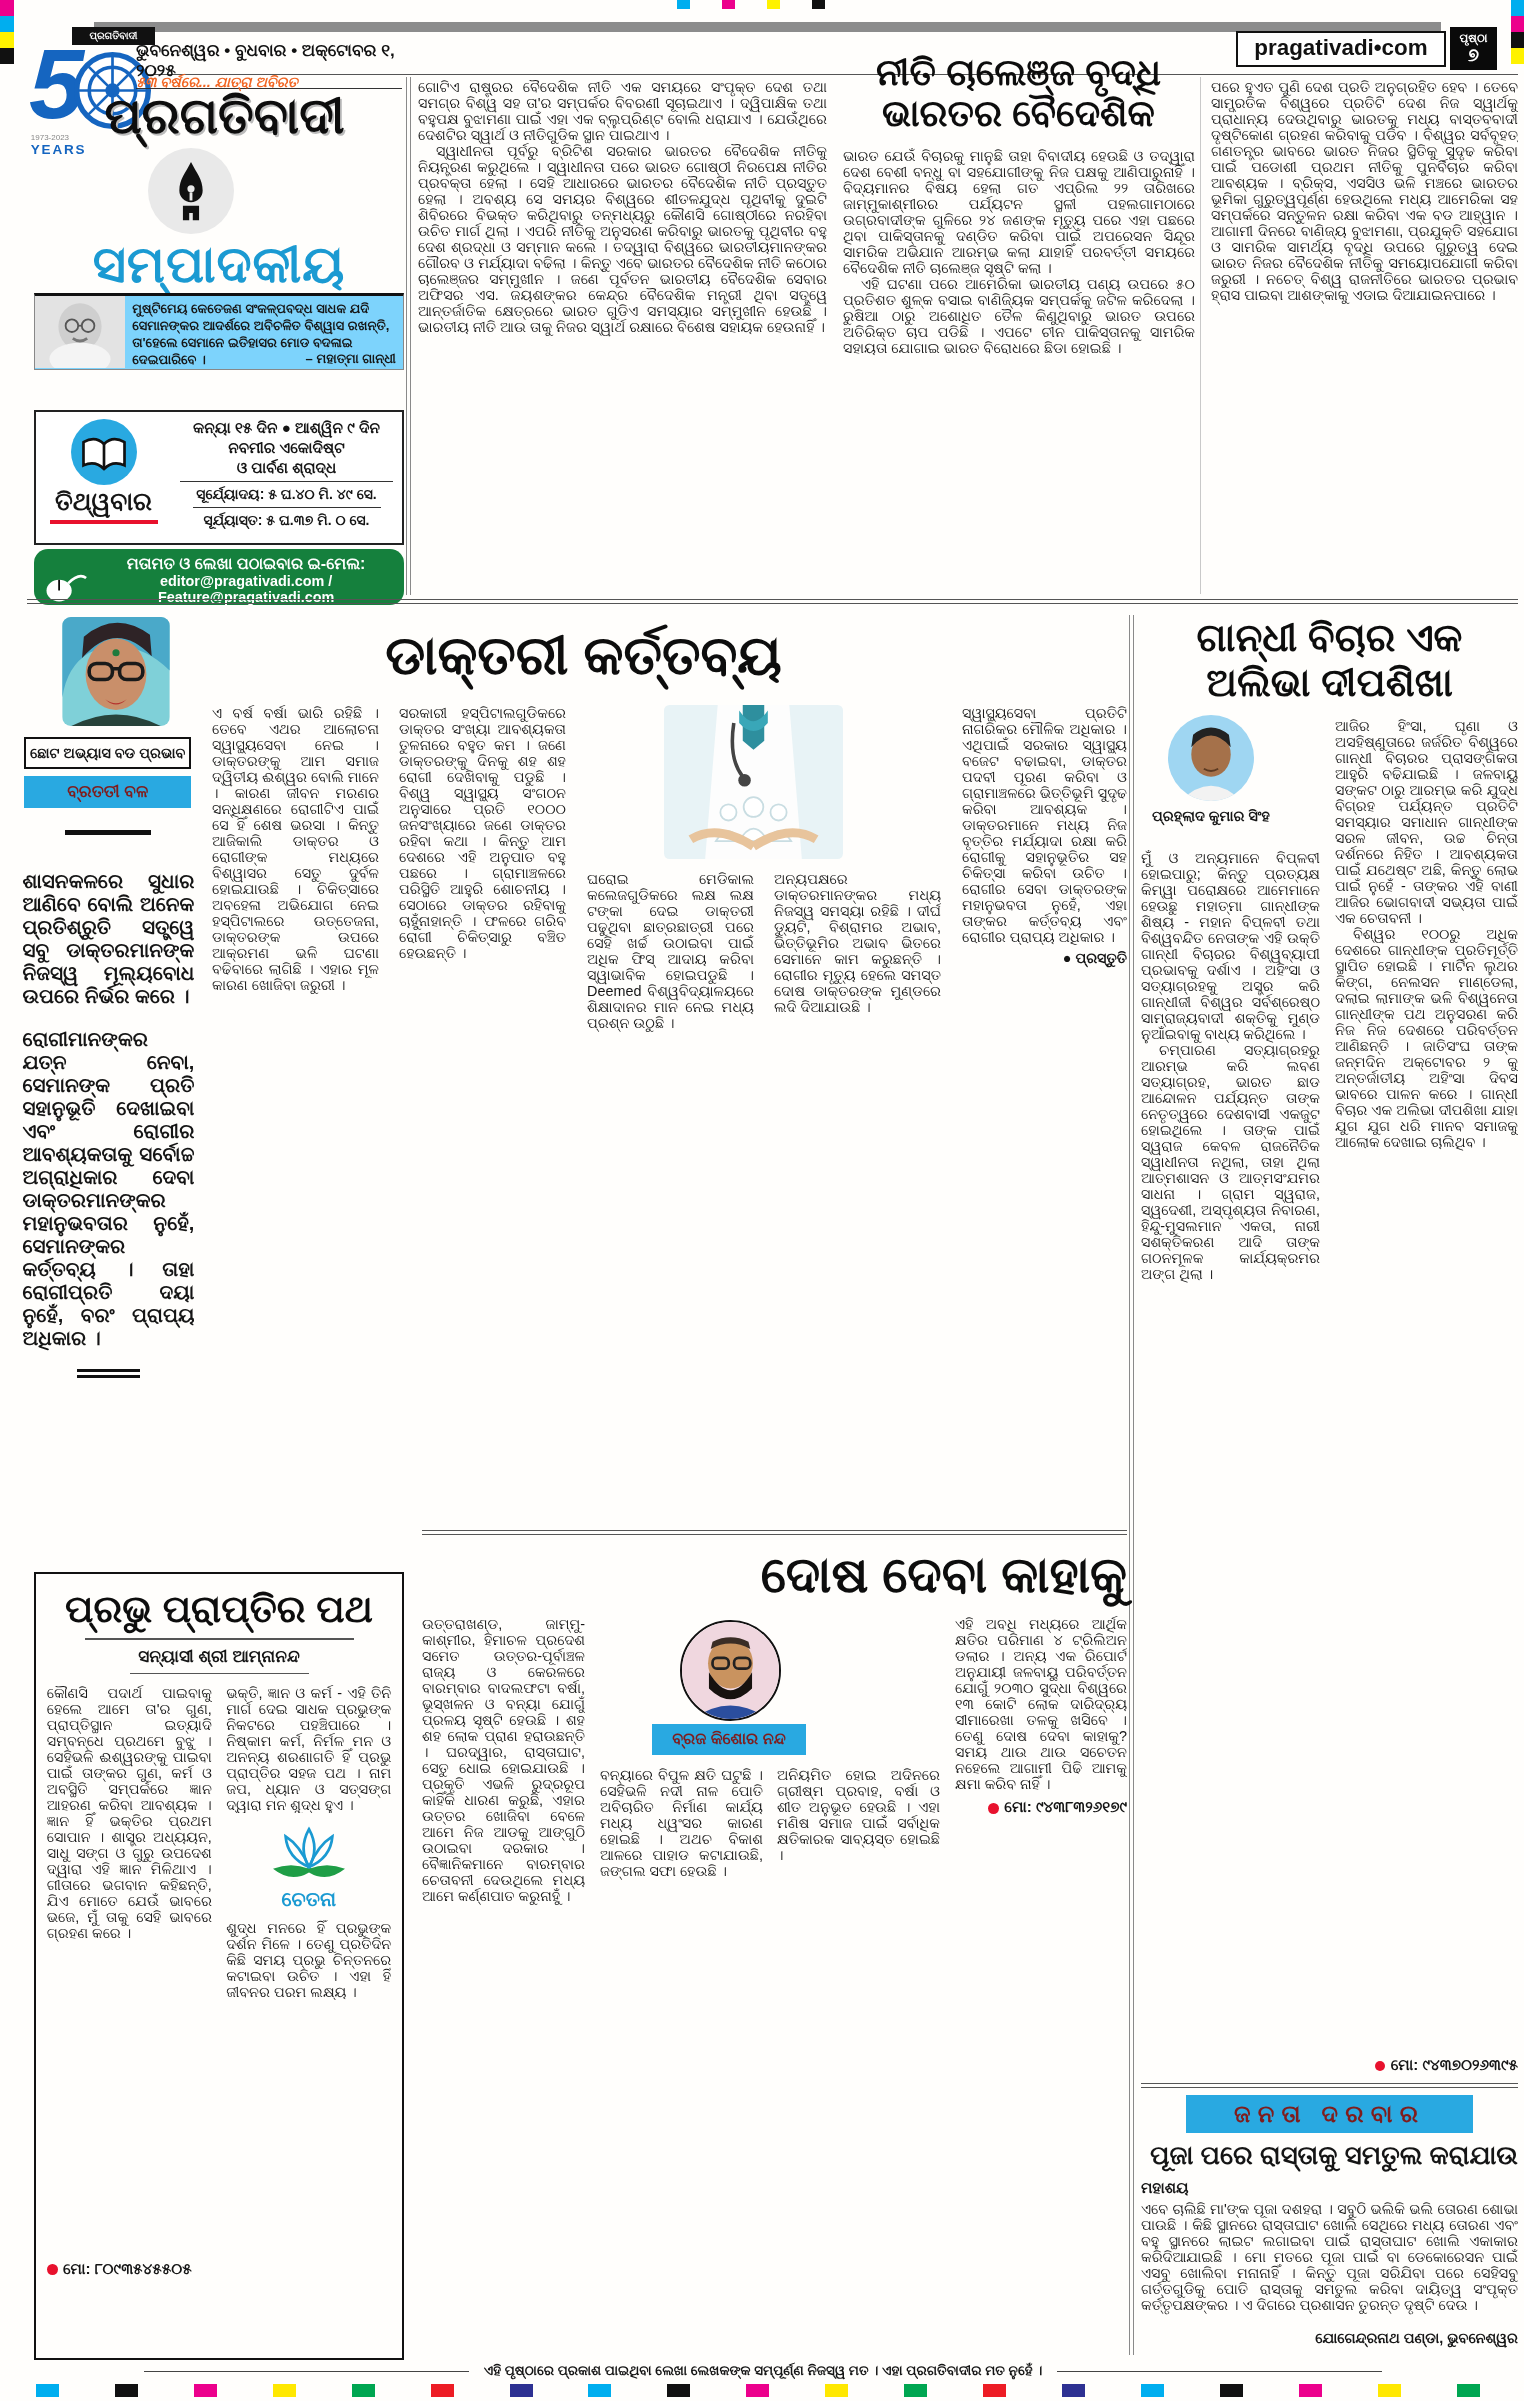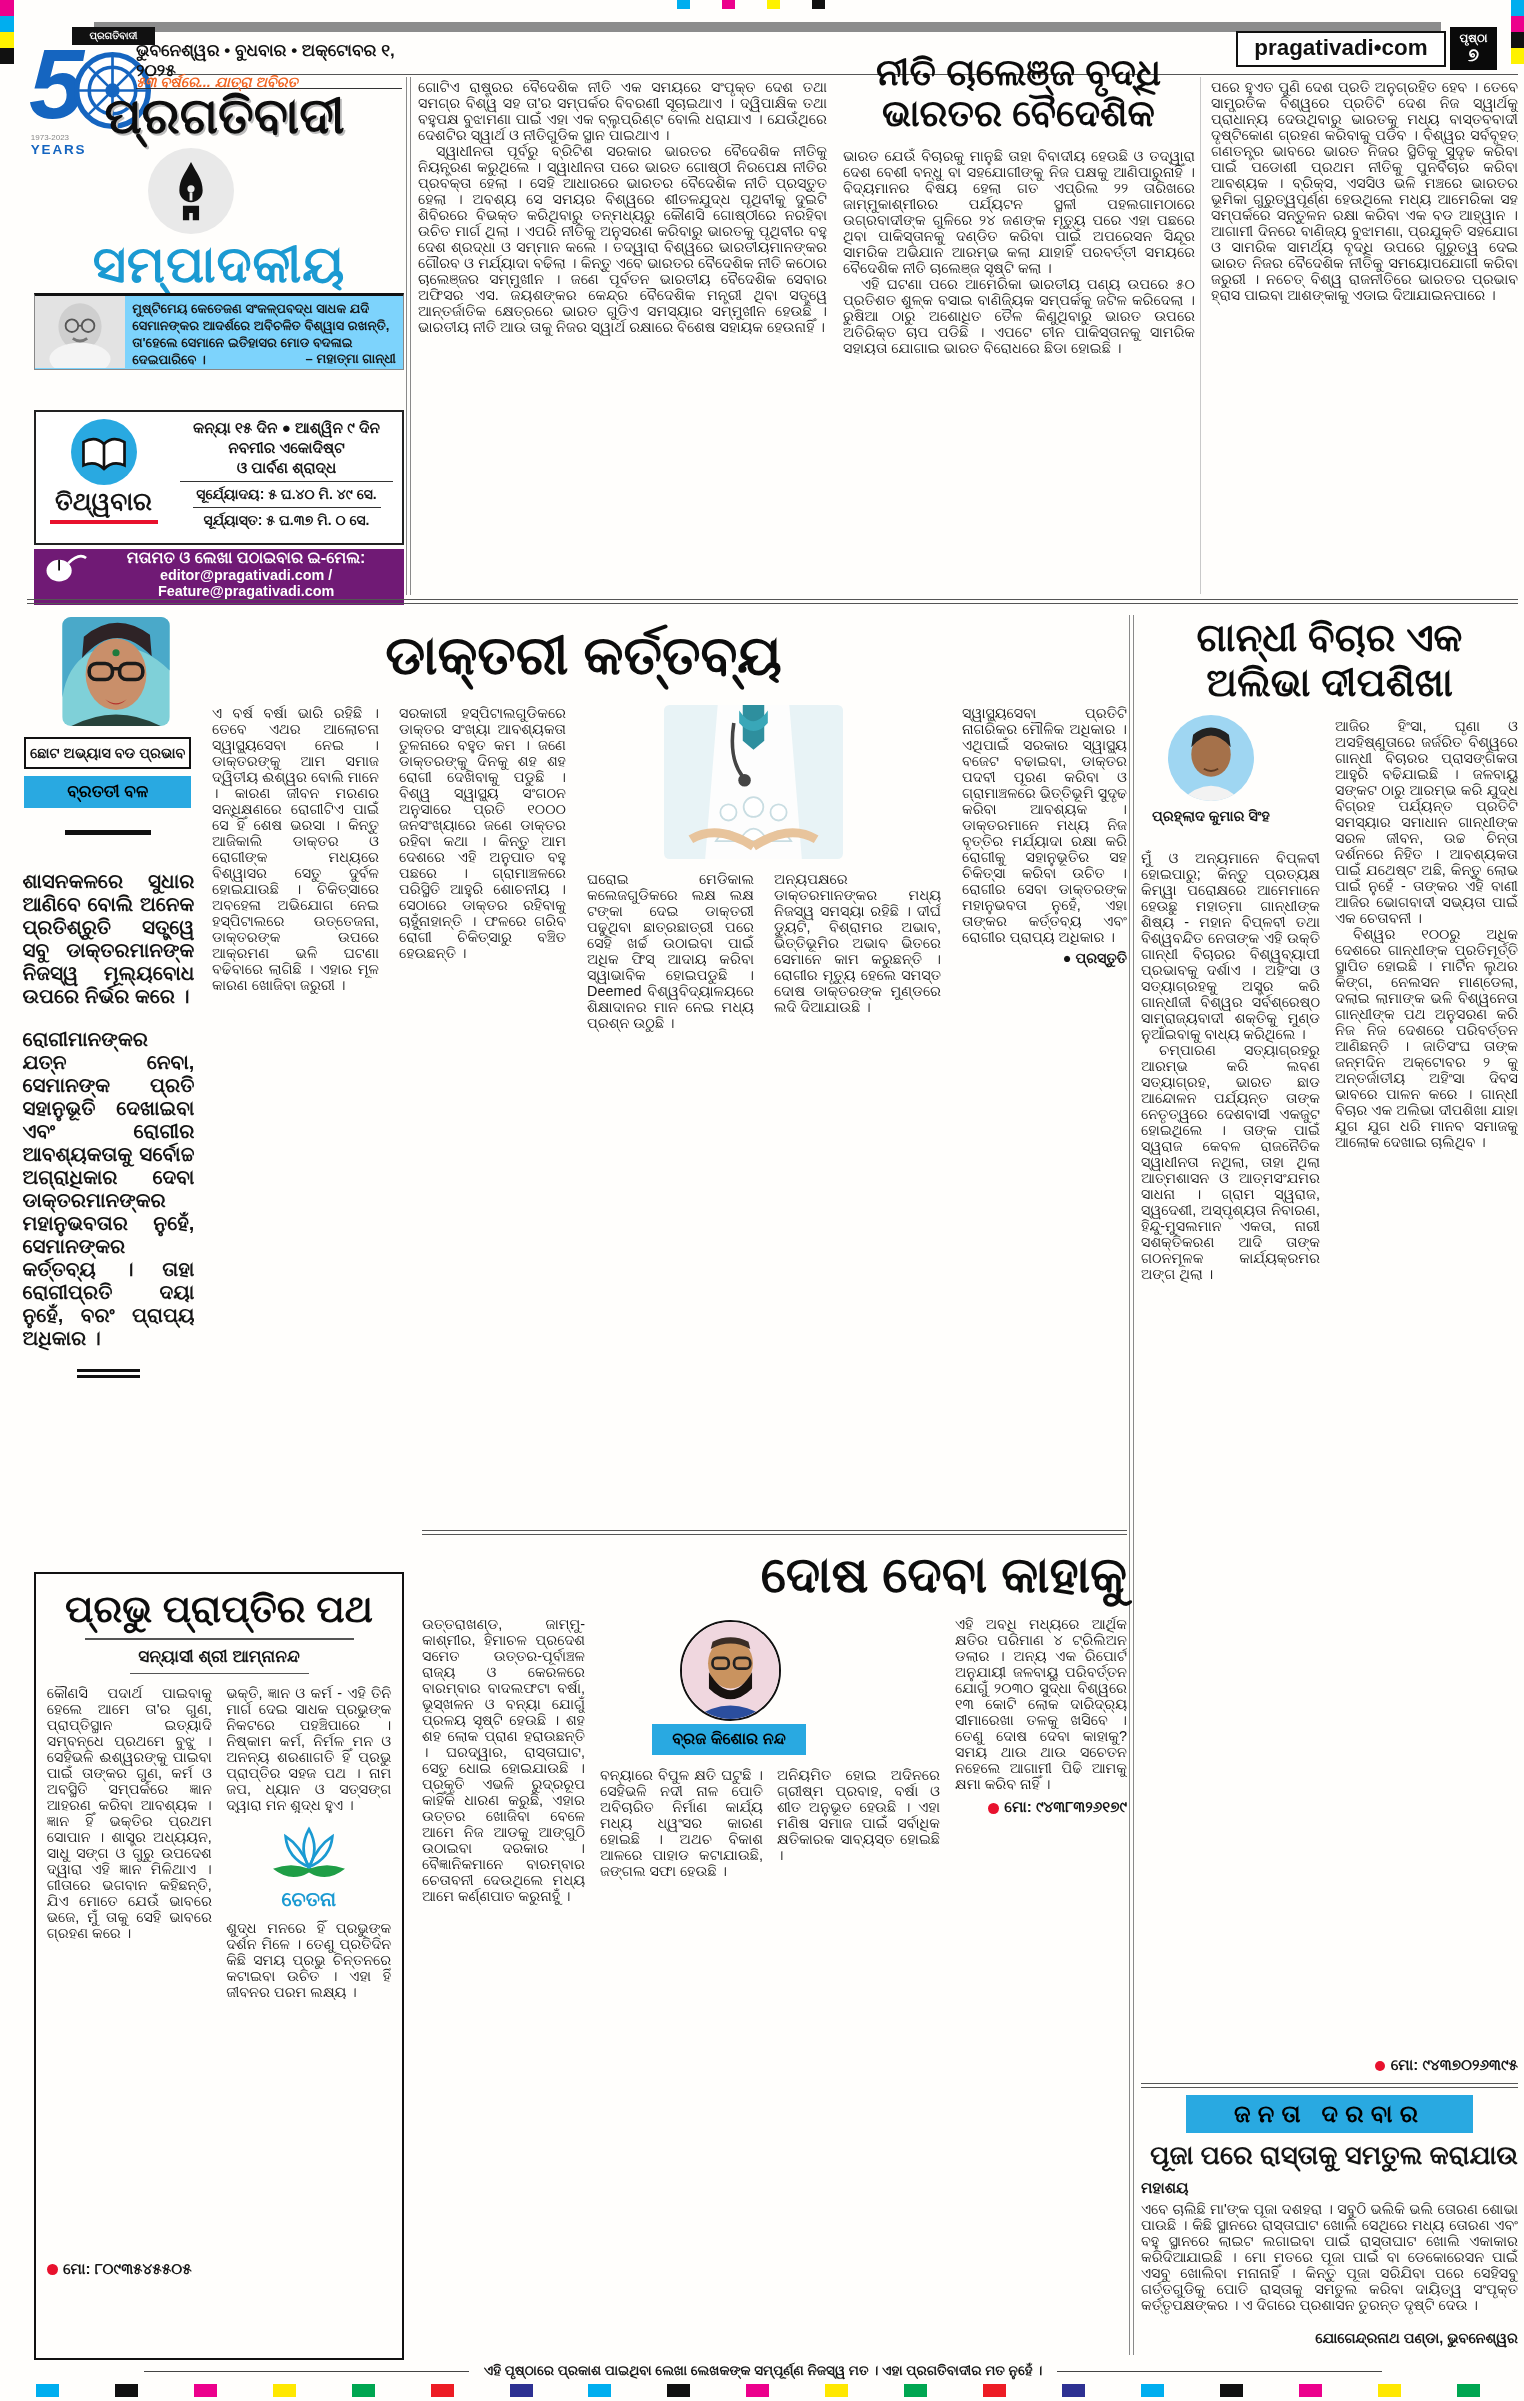--- a/index.html
+++ b/index.html
@@ -6,21 +6,21 @@
   #page{position:relative;width:1525px;height:2401px;background:#fffefc;
         font-family:"Liberation Sans","DejaVu Sans",sans-serif;color:#151515;overflow:hidden;}
   .abs{position:absolute;}
   .jt{text-align:justify;}
   .body-text{font-size:14.4px;line-height:16px;overflow:hidden;}
   .body-text p{margin:0;text-indent:1.25em;}
   .body-text p.fp{text-indent:0;}
   .hl{font-weight:900;color:#0d0d0d;text-align:center;letter-spacing:0px;}
   .vr{border-left:0.9px solid #8a8a8a;border-right:0.9px solid #8a8a8a;width:2.7px;}
   .hr2{border-top:1.3px solid #555;border-bottom:1.3px solid #555;height:2.7px;}
-  .bluebox{background:#29a9e1;color:#000000;font-weight:bold;text-align:center;}
+  .bluebox{background:#29a9e1;color:#7f1d1d;font-weight:bold;text-align:center;}
   .phone{font-weight:bold;font-size:15.2px;text-align:right;}
   .reddot{display:inline-block;width:10.8px;height:10.8px;border-radius:50%;background:#e8112d;margin-right:5.4px;vertical-align:middle;}
   .regsq{position:absolute;width:23px;height:12.6px;}
   .colrule{position:absolute;width:0.9px;background:#c9c9c9;}
 </style>
 </head>
 <body>
 
 <div id="page">
 
@@ -114,21 +114,21 @@
       <div style="font-size:15.2px;">କନ୍ୟା ୧୫ ଦିନ ● ଆଶ୍ୱିନ ୯ ଦିନ</div>
       <div style="font-size:15.2px;margin-top:1.8px;">ନବମୀର ଏକୋଦିଷ୍ଟ</div>
       <div style="font-size:15.2px;margin-top:1.8px;">ଓ ପାର୍ବଣ ଶ୍ରାଦ୍ଧ</div>
       <div style="border-top:1.8px solid #333;margin:4.5px 9px 0;"></div>
       <div style="font-size:14px;margin-top:3.6px;">ସୂର୍ଯ୍ୟୋଦୟ: ୫ ଘ.୪୦ ମି. ୪୯ ସେ.</div>
       <div style="border-top:1.8px solid #333;margin:4.5px 21.5px 0;"></div>
       <div style="font-size:14px;margin-top:3.6px;">ସୂର୍ଯ୍ୟାସ୍ତ: ୫ ଘ.୩୭ ମି. ୦ ସେ.</div>
     </div>
   </div>
 
-  <div class="abs" style="left:34px;top:549px;width:370px;height:56px;background:#701a75;color:#fff;display:flex;align-items:flex-start;">
+  <div class="abs" style="left:34px;top:549px;width:370px;height:56px;background:#15803d;color:#fff;display:flex;align-items:flex-end;border-radius:14px;">
     <svg width="47" height="36" viewBox="0 0 52 40" style="flex:0 0 47px;margin-left:7.2px;">
       <ellipse cx="20" cy="24" rx="14" ry="12" fill="#fff"></ellipse>
       <line x1="20" y1="12" x2="20" y2="24" stroke="#0a0a0a" stroke-width="2"></line>
       <path d="M30 16 Q42 4 50 10" stroke="#fff" stroke-width="3" fill="none"></path>
     </svg>
     <div style="flex:1;text-align:center;">
       <div style="font-size:16px;font-weight:bold;">ମତାମତ ଓ ଲେଖା ପଠାଇବାର ଇ-ମେଲ:</div>
       <div style="font-size:14.4px;font-weight:bold;">editor@pragativadi.com / Feature@pragativadi.com</div>
     </div>
   </div>

